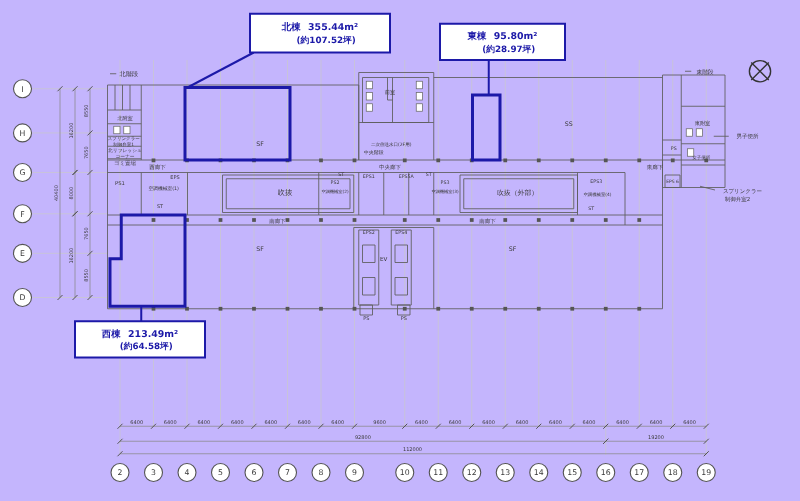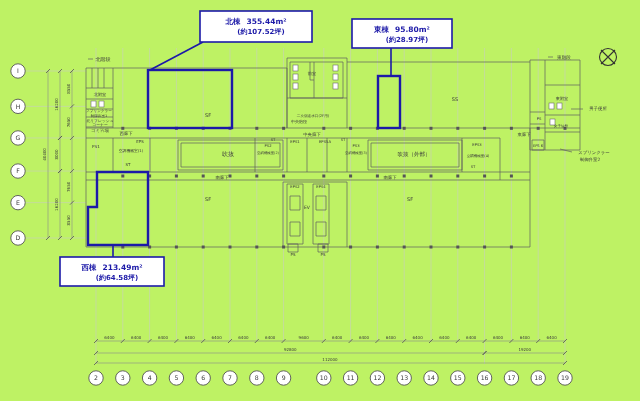--- a/index.html
+++ b/index.html
@@ -1,16 +1,16 @@
 <!DOCTYPE html>
 <html><head>
 <meta charset="utf-8">
 <style>
   html,body{margin:0;padding:0;background:#ffffff;}
-  .stage{position:relative;width:640px;height:401px;background:#bef264;overflow:hidden;
+  .stage{position:relative;width:640px;height:401px;background:#c4b5fd;overflow:hidden;
          font-family:"DejaVu Sans",sans-serif;}
   svg text{font-family:"DejaVu Sans",sans-serif;fill:#3a3a3a;}
   .hl{fill:none;stroke:#1c19a8;stroke-width:2.4;}
   .hl-leader{fill:none;stroke:#1c19a8;stroke-width:1.6;}
   .hl-box{fill:#ffffff;stroke:#1c19a8;stroke-width:1.6;}
   .hl-text{fill:#1c19a8;font-weight:bold;}
   .wall{fill:none;stroke:#5f5f5f;stroke-width:0.7;}
   .fix{fill:#ffffff;stroke:#6a6a6a;stroke-width:0.6;}
   .dimline{stroke:#8a8a8a;stroke-width:0.6;fill:none;}
   .tick{stroke:#555555;stroke-width:0.8;}

